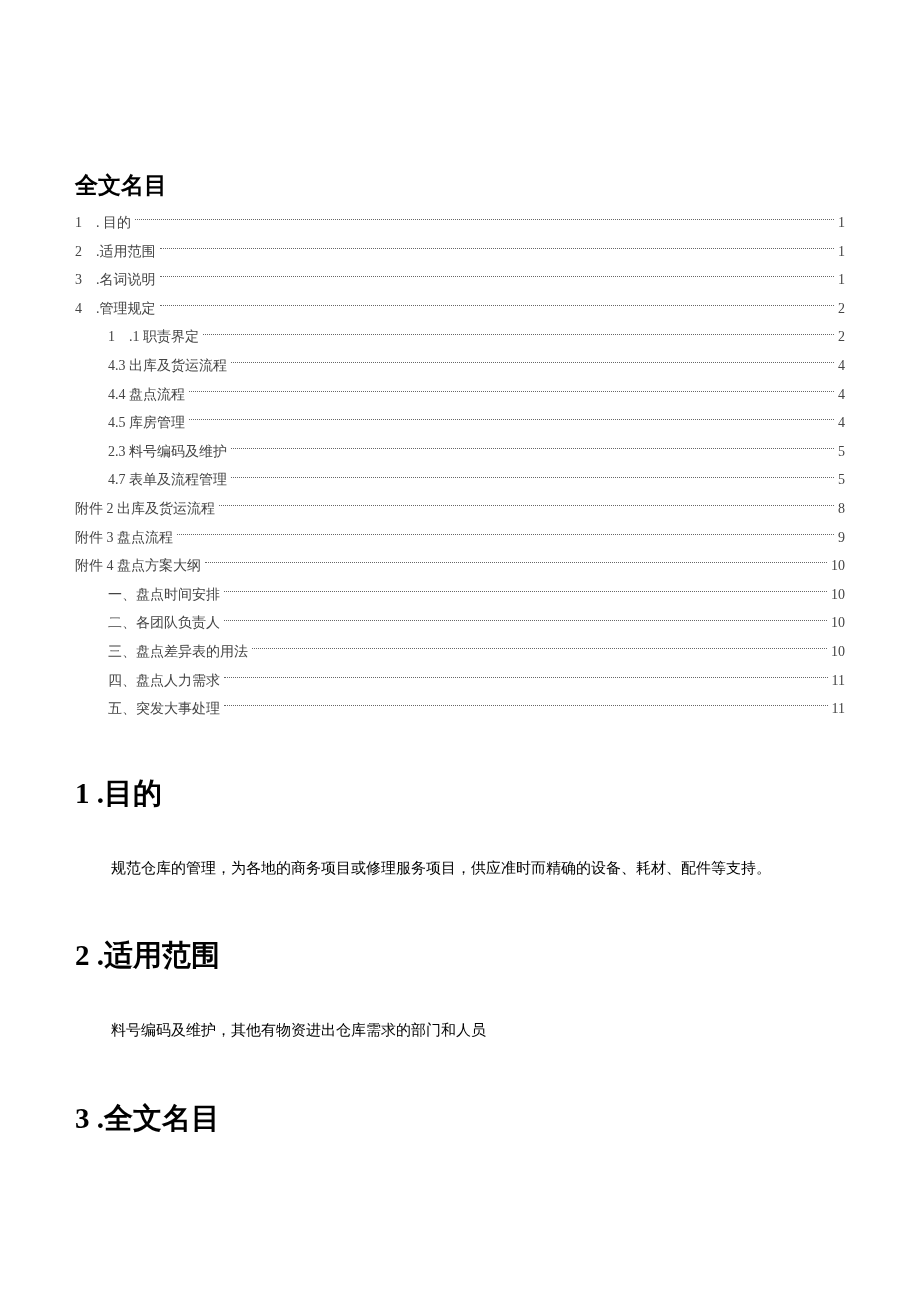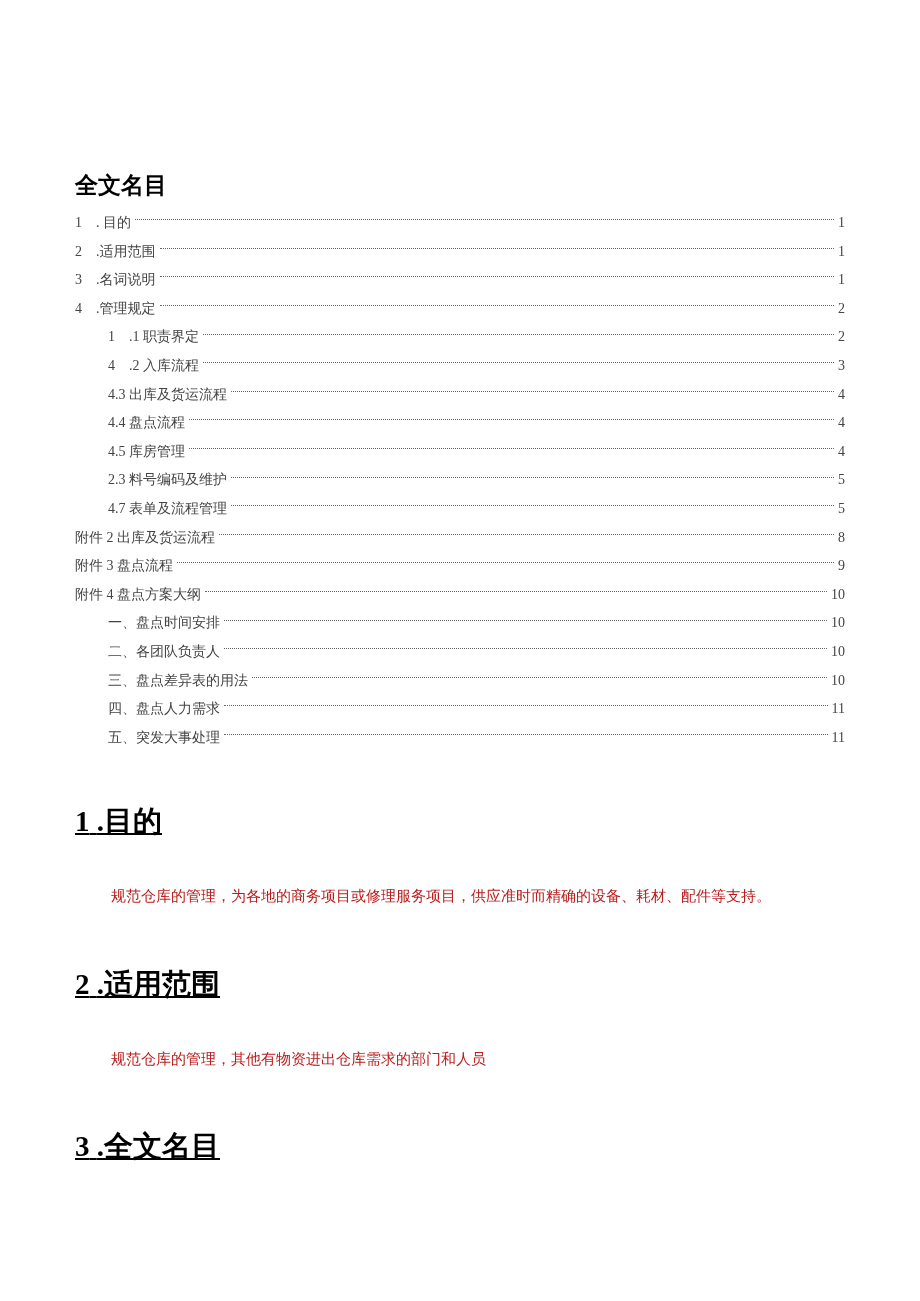--- a/index.html
+++ b/index.html
@@ -38,25 +38,24 @@
       white-space: nowrap;
     }
     .toc-indent-1 { padding-left: 33px; }
     .toc-indent-0 { padding-left: 0; }
     .section-heading {
       font-size: 29px;
       font-weight: bold;
       font-family: "SimSun", "宋体", serif;
       margin-top: 55px;
       margin-bottom: 42px;
-      text-decoration: underline;
     }
     .section-body {
       font-size: 15px;
-      color: #b91c1c;
+      color: #000000;
       line-height: 1.7;
       padding-left: 36px;
     }
     .heading-num {
       font-weight: bold;
     }
   </style>
 </head>
 <body>
 
@@ -80,25 +79,20 @@
     </div>
     <div class="toc-entry toc-indent-0">
       <span class="toc-label">4 .管理规定</span>
       <span class="toc-dots"></span>
       <span class="toc-page">2</span>
     </div>
     <div class="toc-entry toc-indent-1">
       <span class="toc-label">1 .1 职责界定</span>
       <span class="toc-dots"></span>
       <span class="toc-page">2</span>
-    </div>
-    <div class="toc-entry toc-indent-1">
-      <span class="toc-label">4 .2 入库流程</span>
-      <span class="toc-dots"></span>
-      <span class="toc-page">3</span>
     </div>
     <div class="toc-entry toc-indent-1">
       <span class="toc-label">4.3 出库及货运流程</span>
       <span class="toc-dots"></span>
       <span class="toc-page">4</span>
     </div>
     <div class="toc-entry toc-indent-1">
       <span class="toc-label">4.4 盘点流程</span>
       <span class="toc-dots"></span>
       <span class="toc-page">4</span>
@@ -157,15 +151,15 @@
       <span class="toc-label">五、突发大事处理</span>
       <span class="toc-dots"></span>
       <span class="toc-page">11</span>
     </div>
   </div>
 
 <div id="sections">
     <div class="section-heading"><span class="heading-num">1</span> <span> .</span><span>目的</span></div>
     <div class="section-body">规范仓库的管理，为各地的商务项目或修理服务项目，供应准时而精确的设备、耗材、配件等支持。</div>
     <div class="section-heading"><span class="heading-num">2</span> <span> .</span><span>适用范围</span></div>
-    <div class="section-body">规范仓库的管理，其他有物资进出仓库需求的部门和人员</div>
+    <div class="section-body">料号编码及维护，其他有物资进出仓库需求的部门和人员</div>
     <div class="section-heading"><span class="heading-num">3</span> <span> .</span><span>全文名目</span></div>
   </div>
 
 </body></html>

